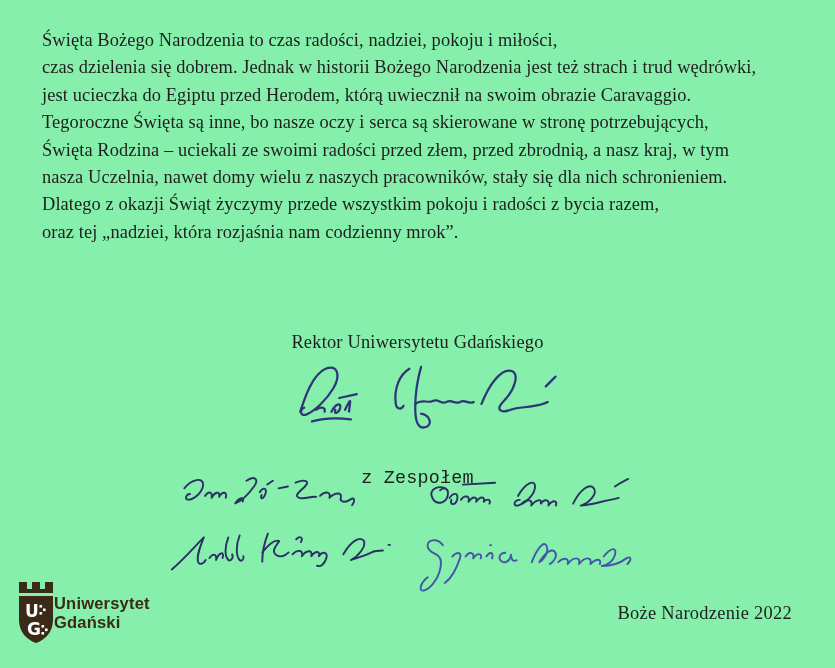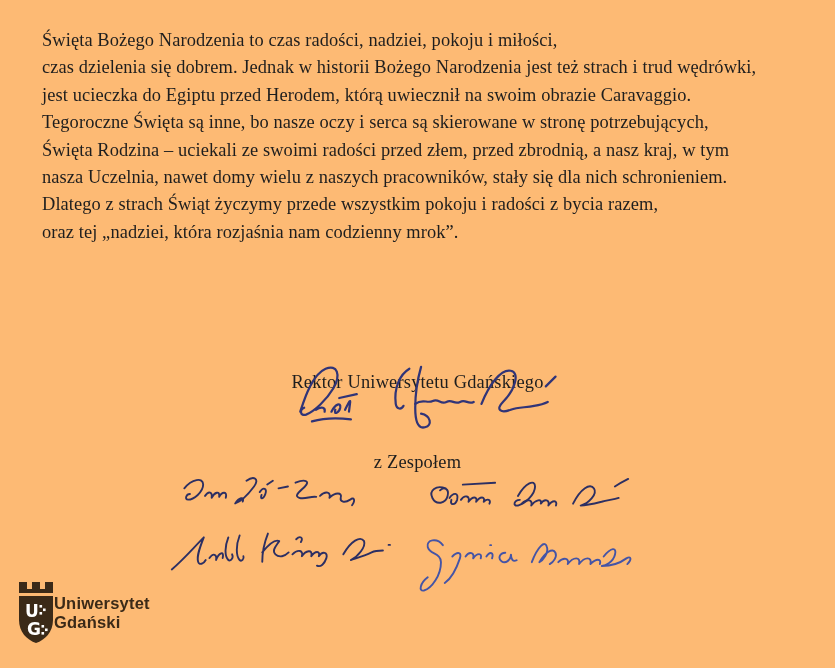--- a/index.html
+++ b/index.html
@@ -1,20 +1,20 @@
 <!DOCTYPE html>
 <html lang="pl"><head>
 <meta charset="utf-8">
 <style>
   html, body { margin: 0; padding: 0; background: #ffffff; }
   #card {
     position: relative;
     width: 835px;
     height: 668px;
-    background: #fdba74;
+    background: #86efac;
     font-family: "Liberation Serif", serif;
     color: #1e1e1e;
     overflow: hidden;
   }
   .letter-body {
     position: absolute;
     left: 42px;
     top: 27px;
     width: 780px;
     font-size: 18.4px;
@@ -23,22 +23,22 @@
     white-space: nowrap;
   }
   .centered-line {
     position: absolute;
     left: 0;
     width: 835px;
     text-align: center;
     font-size: 18.4px;
     letter-spacing: 0.2px;
   }
-  #signoff-title { top: 332px; margin-top: 40px; }
-  #team-label   { top: 452px; }
+  #signoff-title { top: 332px; }
+  #team-label   { top: 468px; font-family: Liberation Mono, monospace; }
   .sig { position: absolute; }
   .sig path { fill: none; stroke-linecap: round; stroke-linejoin: round; }
   #logo {
     position: absolute;
     left: 18px;
     top: 582px;
     display: flex;
     align-items: center;
   }
   #logo-text {
@@ -61,21 +61,21 @@
 
 <div id="card">
 
   <div class="letter-body">
     <div>Święta Bożego Narodzenia to czas radości, nadziei, pokoju i miłości,</div>
     <div>czas dzielenia się dobrem. Jednak w historii Bożego Narodzenia jest też strach i trud wędrówki,</div>
     <div>jest ucieczka do Egiptu przed Herodem, którą uwiecznił na swoim obrazie Caravaggio.</div>
     <div>Tegoroczne Święta są inne, bo nasze oczy i serca są skierowane w stronę potrzebujących,</div>
     <div>Święta Rodzina – uciekali ze swoimi radości przed złem, przed zbrodnią, a nasz kraj, w tym</div>
     <div>nasza Uczelnia, nawet domy wielu z naszych pracowników, stały się dla nich schronieniem.</div>
-    <div>Dlatego z strach Świąt życzymy przede wszystkim pokoju i radości z bycia razem,</div>
+    <div>Dlatego z okazji Świąt życzymy przede wszystkim pokoju i radości z bycia razem,</div>
     <div>oraz tej „nadziei, która rozjaśnia nam codzienny mrok”.</div>
   </div>
 
   <div id="signoff-title" class="centered-line">Rektor Uniwersytetu Gdańskiego</div>
 
   <svg class="sig" style="left:282px; top:361px;" width="284" height="76" viewBox="0 0 290 78">
     <g fill="none" stroke-width="2.3" stroke="#303478">
       <path d="M 18 52 C 22 40 30 14 44 8 C 56 3 60 14 52 28 C 45 40 32 52 24 55 C 18 57 17 50 22 48"></path>
       <path d="M 34 50 C 40 46 44 48 43 52 M 50 52 C 54 44 60 42 59 48 C 58 53 52 56 54 50 M 64 50 C 68 42 70 38 69 44 L 68 52 M 58 38 L 76 34"></path>
       <path d="M 30 62 C 44 58 56 58 70 60"></path>
@@ -157,14 +157,15 @@
         <rect x="27" y="46.5" width="2.6" height="2.6"></rect>
         <rect x="23.5" y="50" width="2.6" height="2.6"></rect>
       </g>
     </svg>
     <div id="logo-text" style="color: rgb(59, 42, 24);">
       <div>Uniwersytet</div>
       <div>Gdański</div>
     </div>
   </div>
 
+  <div id="occasion-label">Boże Narodzenie 2022</div>
 
 </div>
 
 </body></html>

